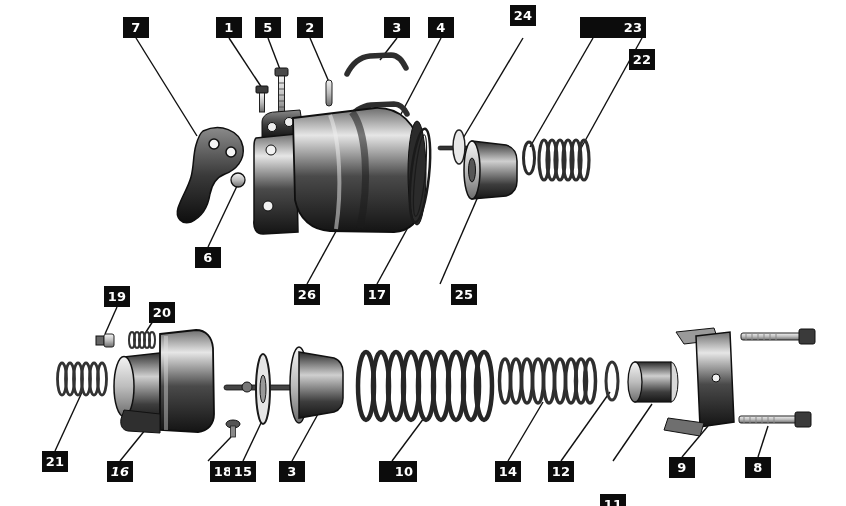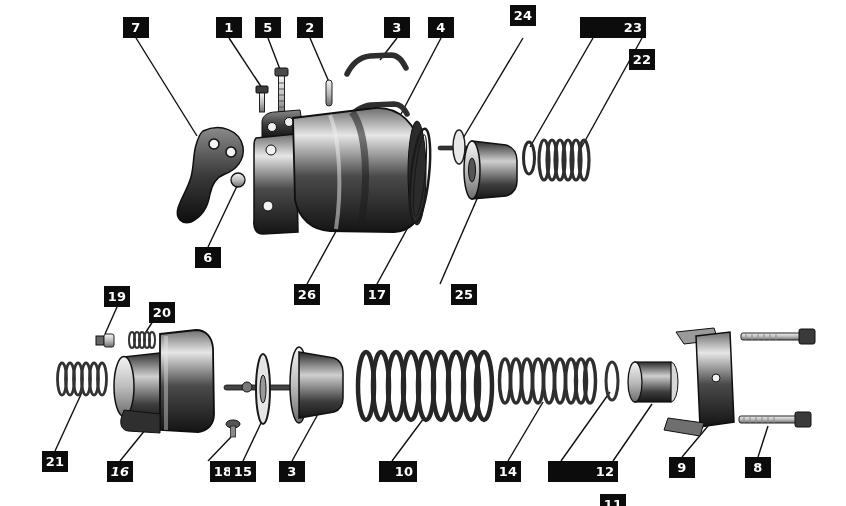--- a/index.html
+++ b/index.html
@@ -282,18 +282,18 @@
   <div class="callout" style="left:104px; top:286px;">19</div>
   <div class="callout" style="left:149px; top:302px;">20</div>
 
   <div class="callout" style="left:42px;  top:451px;">21</div>
   <div class="callout" style="left:107px; top:461px;font-style:italic;">16</div>
   <div class="callout" style="left:210px; top:461px;">18</div>
   <div class="callout" style="left:230px; top:461px;">15</div>
   <div class="callout" style="left:279px; top:461px;">3</div>
   <div class="callout" style="left:379px; top:461px;padding-left:12px;">10</div>
   <div class="callout" style="left:495px; top:461px;">14</div>
-  <div class="callout" style="left:548px; top:461px;padding-left:44px;">12</div>
+  <div class="callout" style="left:548px; top:461px;">12</div>
   <div class="callout" style="left:600px; top:461px;margin-top:33px;">11</div>
   <div class="callout" style="left:669px; top:457px;">9</div>
   <div class="callout" style="left:745px; top:457px;">8</div>
 
 </div>
 
 </body></html>

